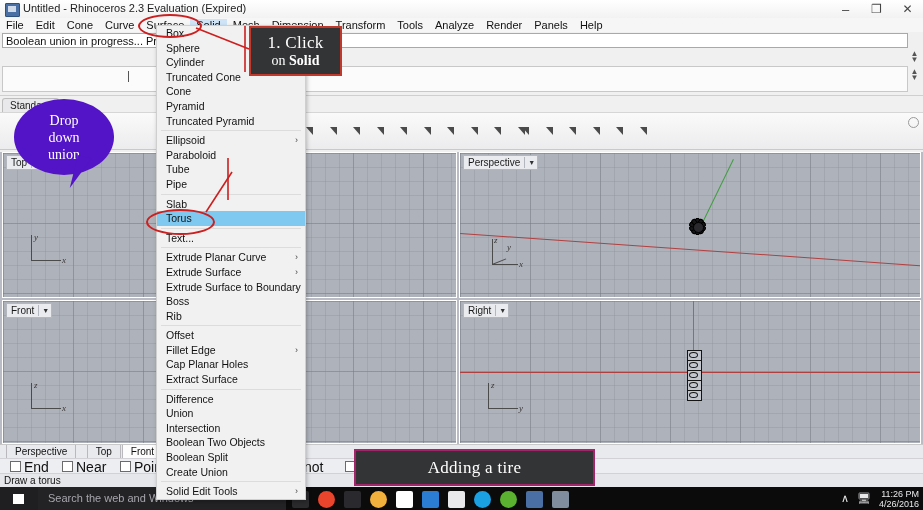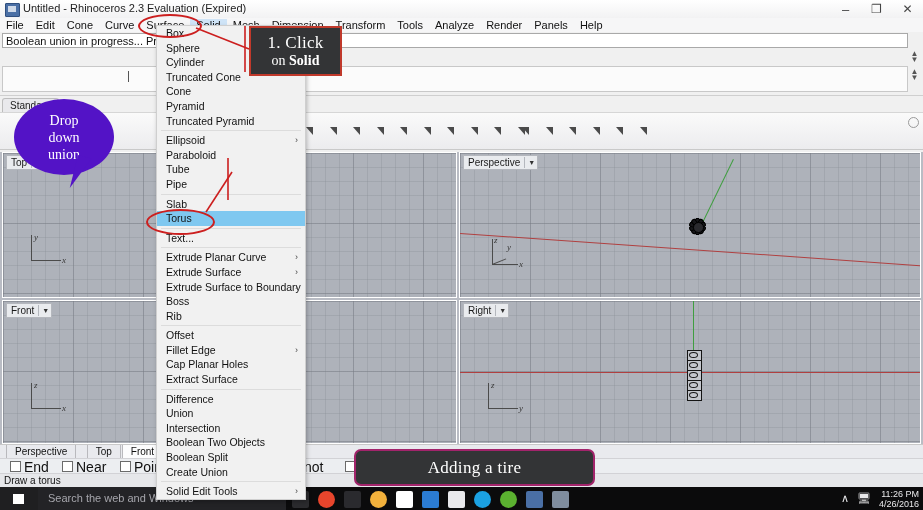--- a/index.html
+++ b/index.html
@@ -141,21 +141,21 @@
   
   .callout{position:absolute;z-index:60;background:#333436;border:2px solid #c0392b;
            color:#fff;font-family:"Liberation Serif",serif;text-align:center;
            display:flex;flex-direction:column;justify-content:center;}
   .callout .l1{font-size:17px;letter-spacing:.3px;}
   .callout .l2{font-size:14px;}
   .callout .l2 b{font-weight:bold;}
   #callout1{left:249px;top:26px;width:89px;height:46px;}
   #callout2{left:232px;top:158px;width:86px;height:45px;}
   #banner{left:354px;top:449px;width:237px;height:33px;border-color:#a2246b;
-          justify-content:center;border-radius:7px;}
+          justify-content:center;}
   #banner .l1{font-size:17px;}
 
   .ellipse{position:absolute;border:2.5px solid #cc1f1f;border-radius:50%;z-index:55;
            background:transparent;}
   #ell-solid{left:138px;top:14px;width:60px;height:20px;}
   #ell-torus{left:146px;top:209px;width:65px;height:22px;}
 
   .leader{position:absolute;z-index:54;}
   .bubble{position:absolute;left:14px;top:99px;width:100px;height:76px;background:#5313c6;
           border-radius:50%;z-index:58;color:#fff;font-family:"Liberation Serif",serif;

